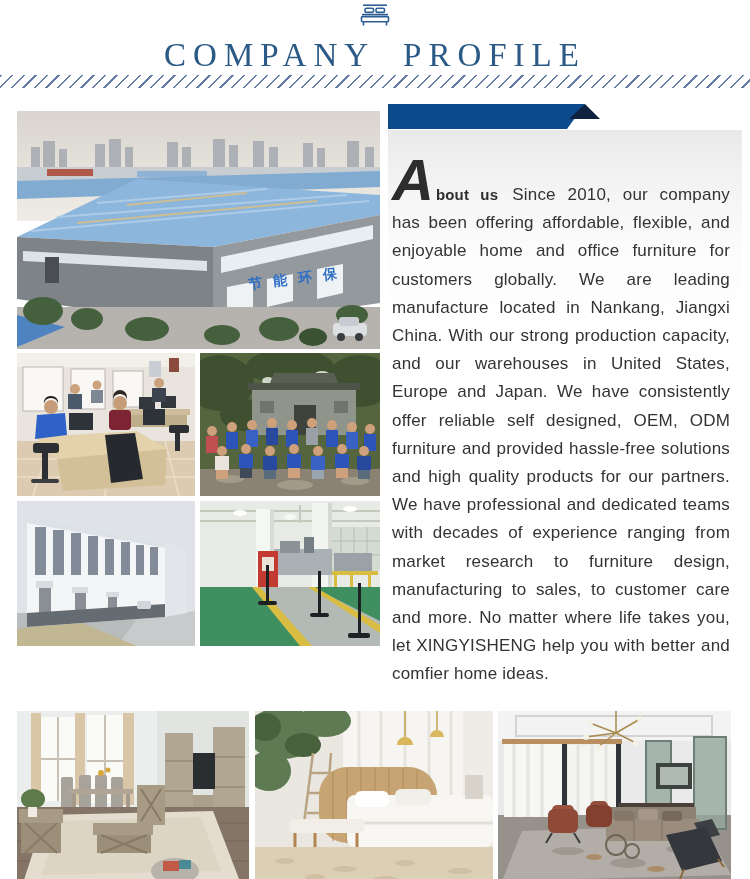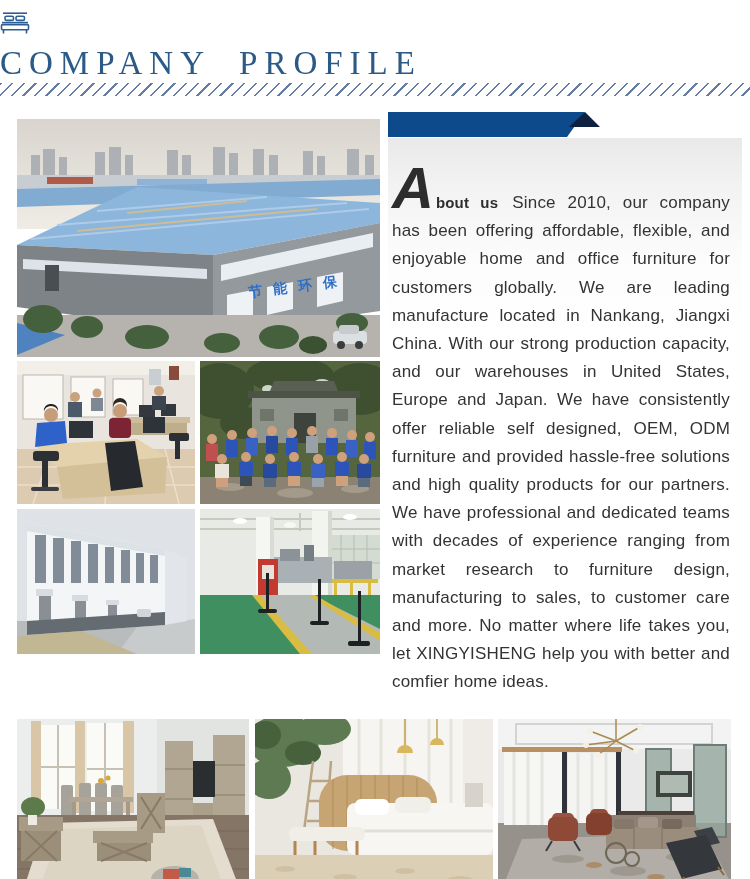--- a/index.html
+++ b/index.html
@@ -1,21 +1,21 @@
 <!DOCTYPE html>
 <html><head>
 <meta charset="utf-8">
 <style>
   * { margin:0; padding:0; box-sizing:border-box; }
   html,body { background:#ffffff; }
   body { width:750px; font-family:"Liberation Sans", sans-serif; }
   .page { position:relative; width:750px; height:879px; background:#fff; overflow:hidden; }
 
   
-  .header { padding-top:12px; }
+  .header { padding-top:4px; text-align:center; }
   .bed-icon-wrap { height:24px; }
   .page-title {
     margin-top:10px;
     font-family:"Liberation Serif","DejaVu Serif",serif;
     font-size:33px; font-weight:400; color:#2b5a86;
     letter-spacing:7px; word-spacing:14px; line-height:34px;
   }
   .hatch-divider {
     margin-top:3px; height:13px; width:750px;
     background:repeating-linear-gradient(135deg,

